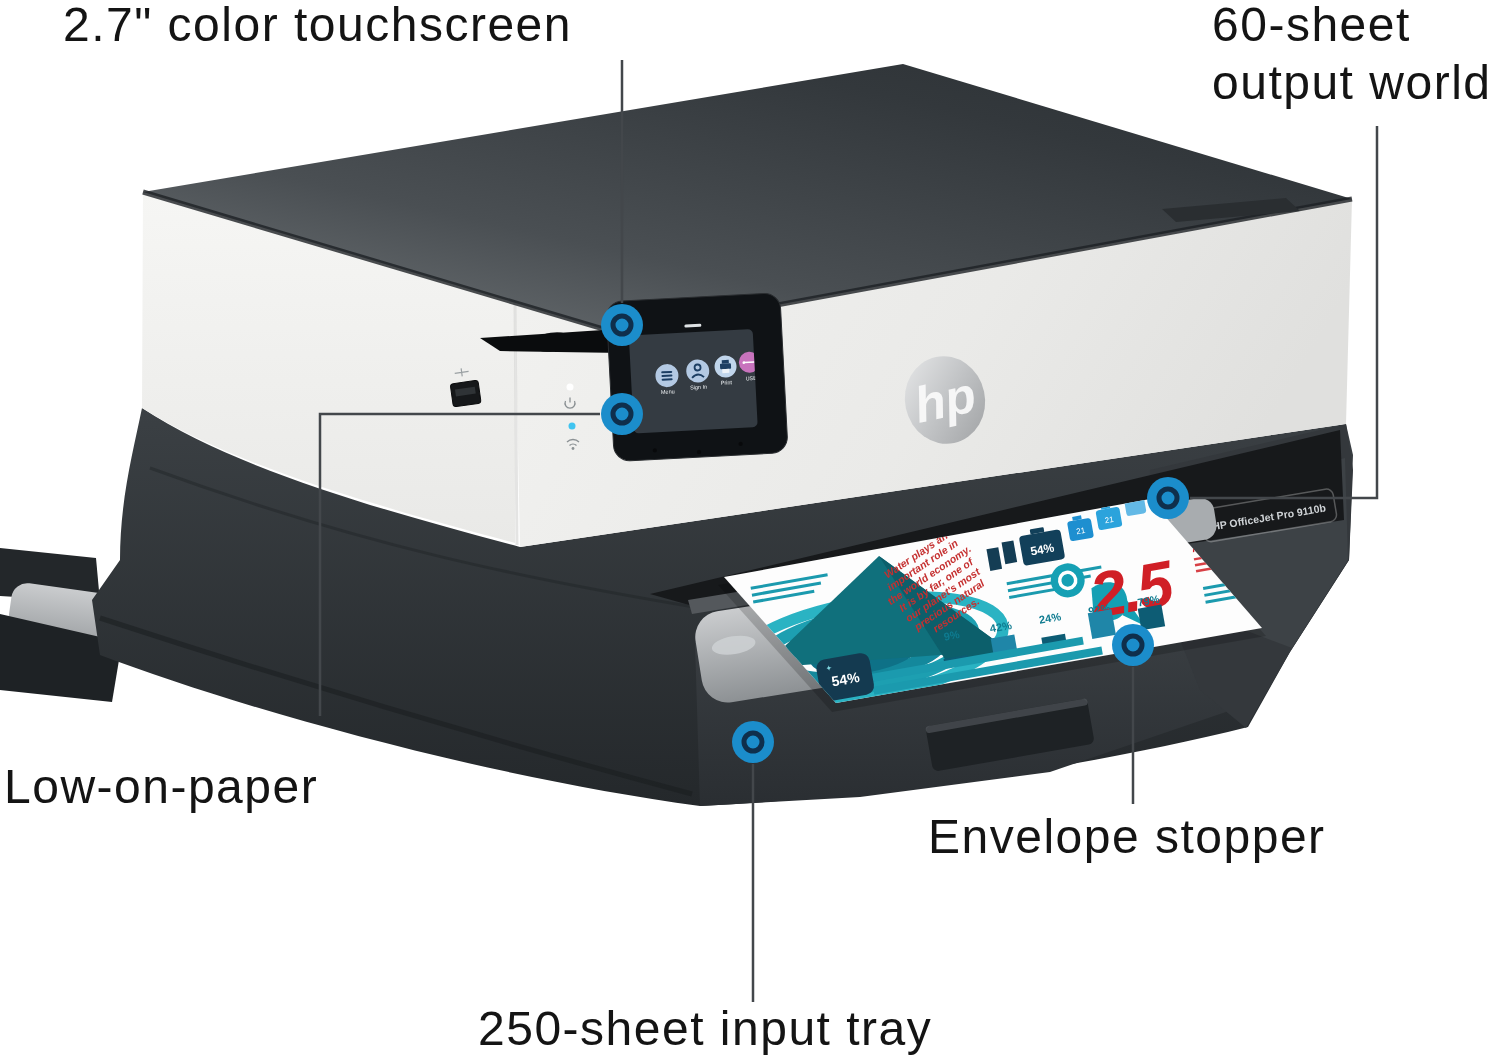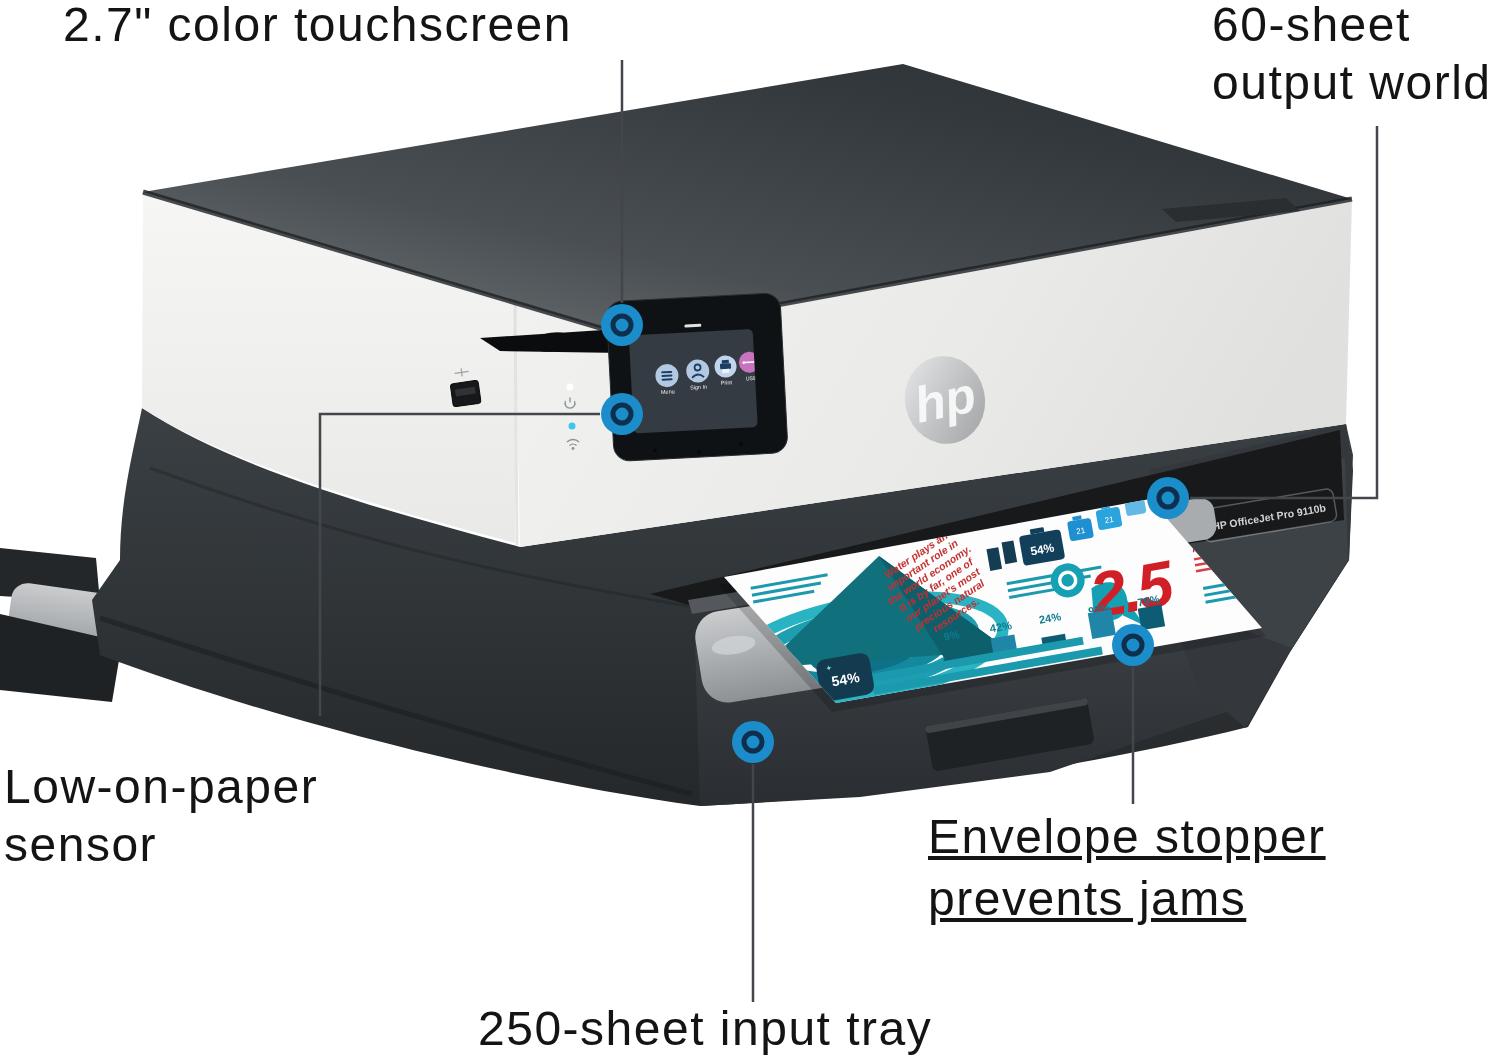--- a/index.html
+++ b/index.html
@@ -318,23 +318,21 @@
 
 <div class="callout-label" style="left:63px;top:-4px;">
   <div>2.7" color touchscreen</div>
 </div>
 <div class="callout-label" style="left:1212px;top:-4px;">
   <div>60-sheet</div>
   <div>output world</div>
 </div>
 <div class="callout-label" style="left:4px;top:758px;">
   <div>Low-on-paper</div>
-  <div>sensor</div>
-</div>
-<div class="callout-label" style="left:928px;top:806px;line-height:62px;text-decoration:underline;">
+</div>
+<div class="callout-label" style="left:928px;top:806px;line-height:62px;">
   <div>Envelope stopper</div>
-  <div>prevents jams</div>
 </div>
 <div class="callout-label" style="left:458px;top:1000px;margin-left:20px;">
   <div>250-sheet input tray</div>
 </div>
 
 </div>
 
 </body></html>

